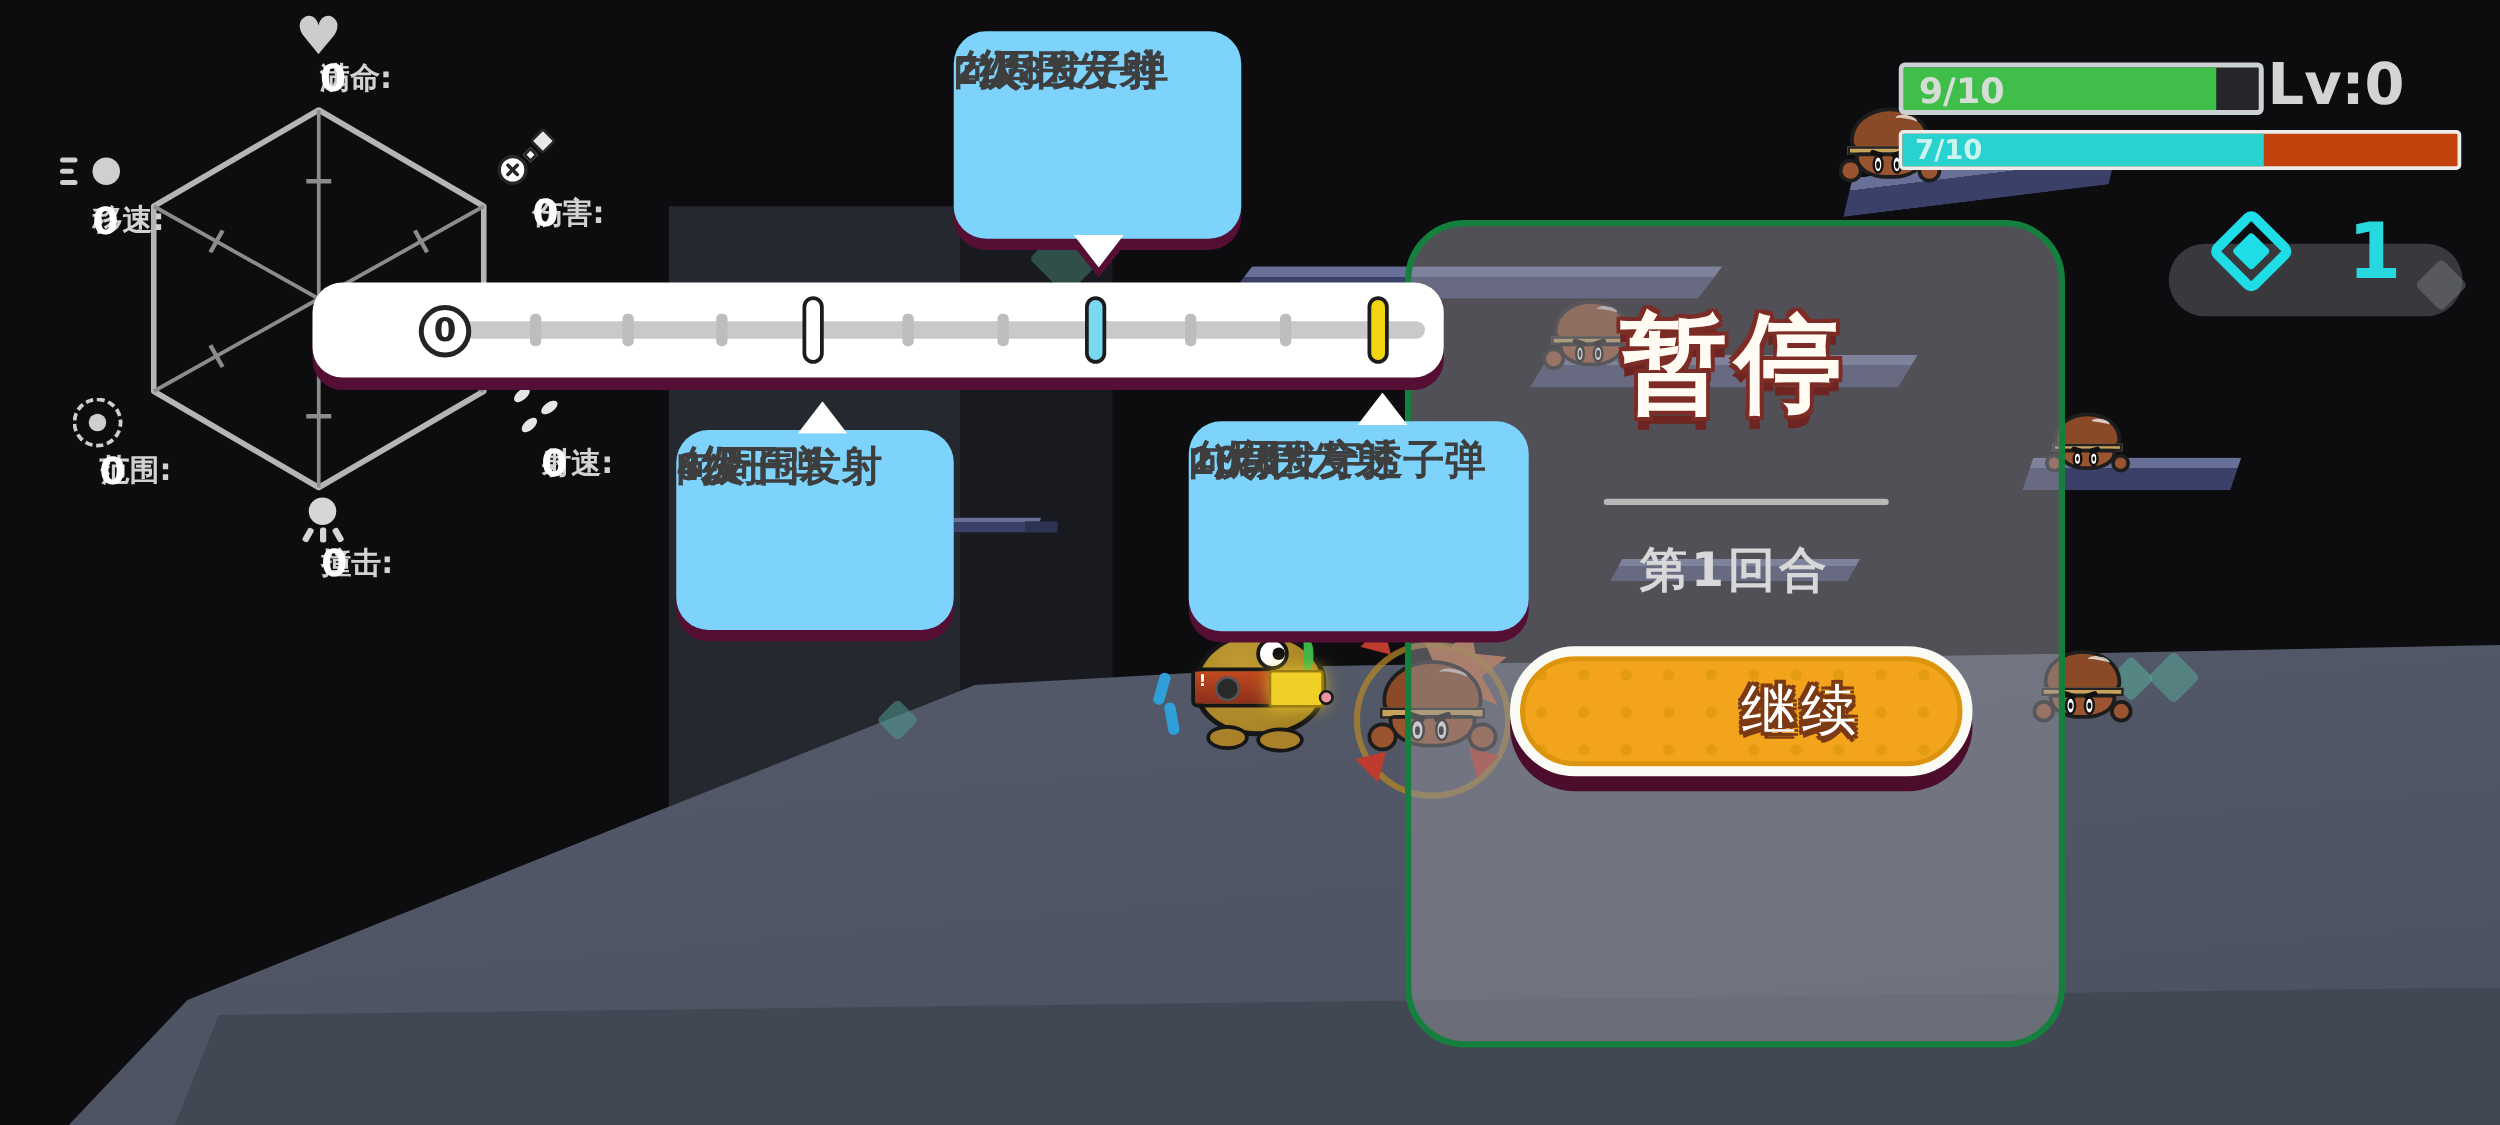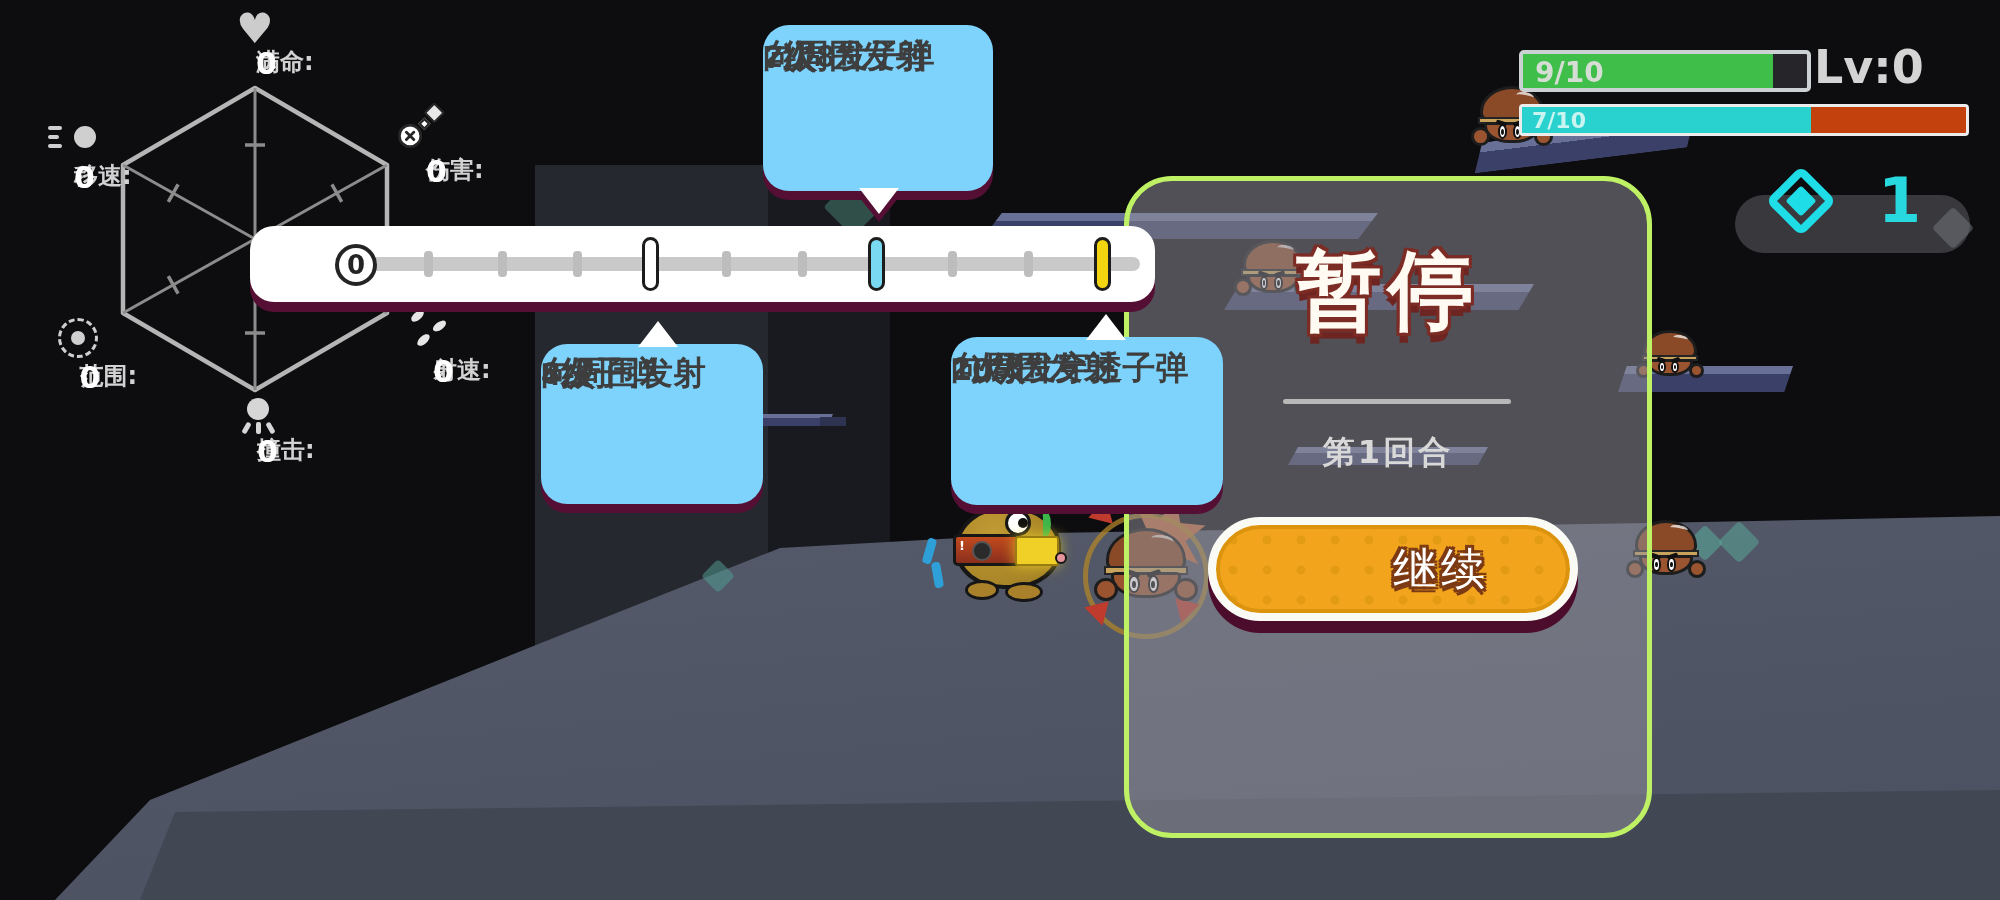--- a/index.html
+++ b/index.html
@@ -86,27 +86,27 @@
   .expbar{left:1519px;top:104px;width:450px;height:32px;background:#c2410c;border:3px solid #ececec;border-radius:4px;z-index:60;}
   .expfill{left:0;top:0;height:100%;background:#29d2ce;}
   .exptext{left:10px;top:1px;font-size:22px;font-weight:bold;color:#c9f4f0;}
   .gempill{left:1735px;top:195px;width:235px;height:58px;background:rgba(130,130,138,.38);border-radius:29px;z-index:59;}
   .gemicon{left:1776px;top:176px;width:50px;height:50px;border:8px solid #1fdde6;border-radius:8px;transform:rotate(45deg);z-index:61;}
   .gemicon i{position:absolute;left:50%;top:50%;width:22px;height:22px;margin:-11px 0 0 -11px;background:#1fdde6;border-radius:3px;}
   .gemcount{left:1878px;top:164px;font-size:62px;font-weight:bold;color:#28d8df;z-index:61;}
 
   
   .panel{left:1124px;top:176px;width:528px;height:662px;background:rgba(148,148,155,.5);
-    border:5px solid #bef264;border-radius:48px;z-index:30;}
+    border:5px solid #15803d;border-radius:48px;z-index:30;}
   .panel-title{left:0;top:52px;width:100%;text-align:center;font-size:86px;font-weight:bold;color:#fffaf2;
     letter-spacing:6px;
     text-shadow:-3px -3px 0 #7c2c24,3px -3px 0 #7c2c24,-3px 3px 0 #7c2c24,3px 3px 0 #7c2c24,
       0 -3px 0 #7c2c24,0 3px 0 #7c2c24,-3px 0 0 #7c2c24,3px 0 0 #7c2c24,0 10px 0 #6e2420;}
   .divider{left:154px;top:218px;width:228px;height:5px;background:#b8b8b8;border-radius:3px;}
-  .round{left:0;top:250px;width:100%;text-align:center;font-size:32px;font-weight:bold;color:#d8d8d8;letter-spacing:3px;}
+  .round{left:0;top:250px;width:100%;text-align:center;font-size:38px;font-weight:bold;color:#d8d8d8;letter-spacing:3px;}
   .gbtn{left:79px;width:370px;height:104px;border-radius:52px;cursor:pointer;
     background-color:#f2a51c;
     background-image:radial-gradient(circle 5px,rgba(215,148,12,.6) 4px,transparent 5px);
     background-size:34px 30px;
     border:8px solid #fbfbf5;
     box-shadow:0 12px 0 #4c0c2b, inset 0 0 0 4px #dc940e;
     text-align:center;color:#fff;font-weight:normal;font-size:44px;letter-spacing:4px;
     text-shadow:-3px -3px 0 #7c3a14,3px -3px 0 #7c3a14,-3px 3px 0 #7c3a14,3px 3px 0 #7c3a14,
       -3px 0 0 #7c3a14,3px 0 0 #7c3a14,0 -3px 0 #7c3a14,0 3px 0 #7c3a14,0 6px 0 #7c3a14;}
   .gbtn span{position:relative;line-height:88px;}

